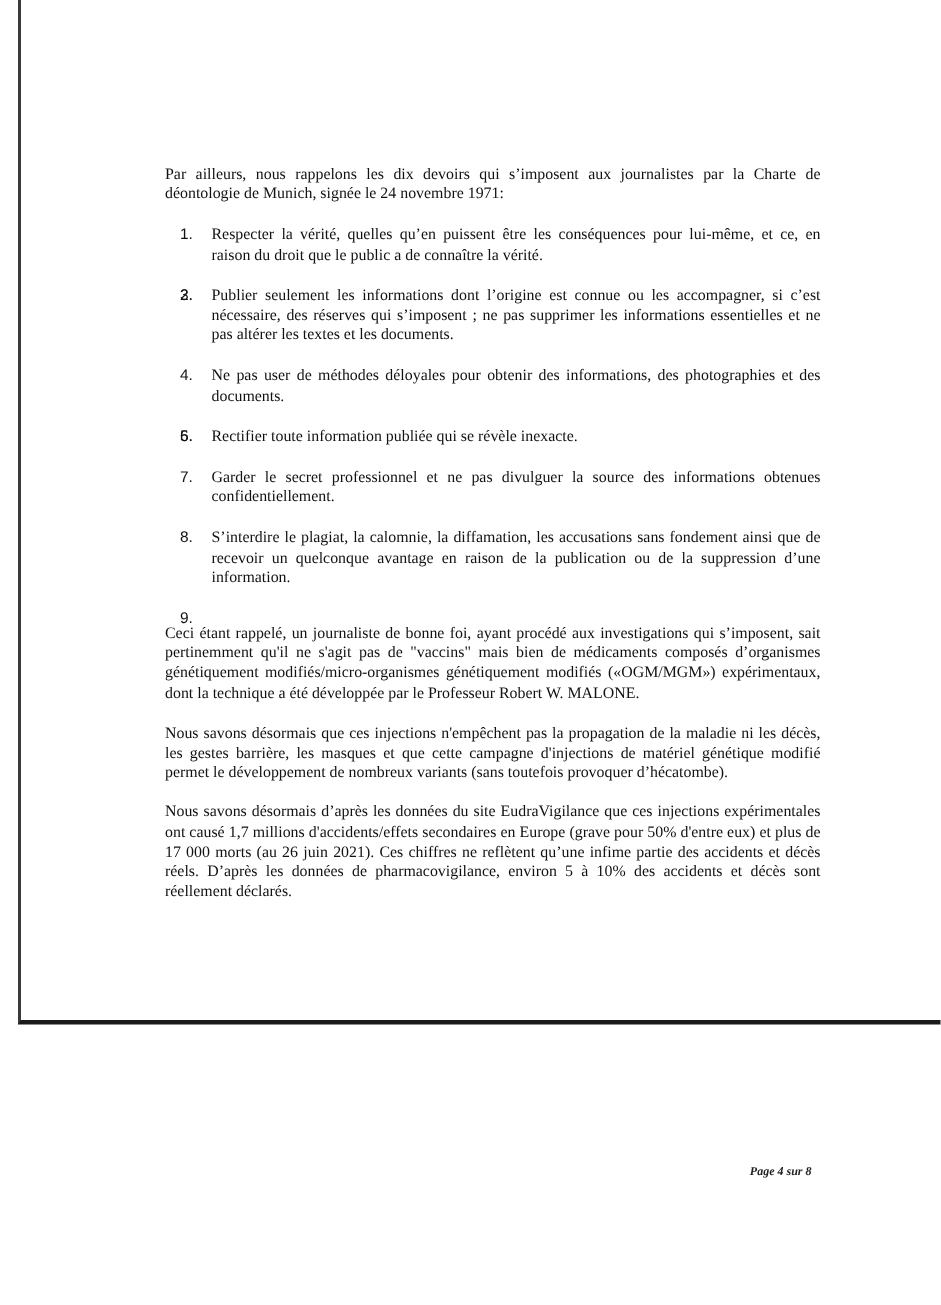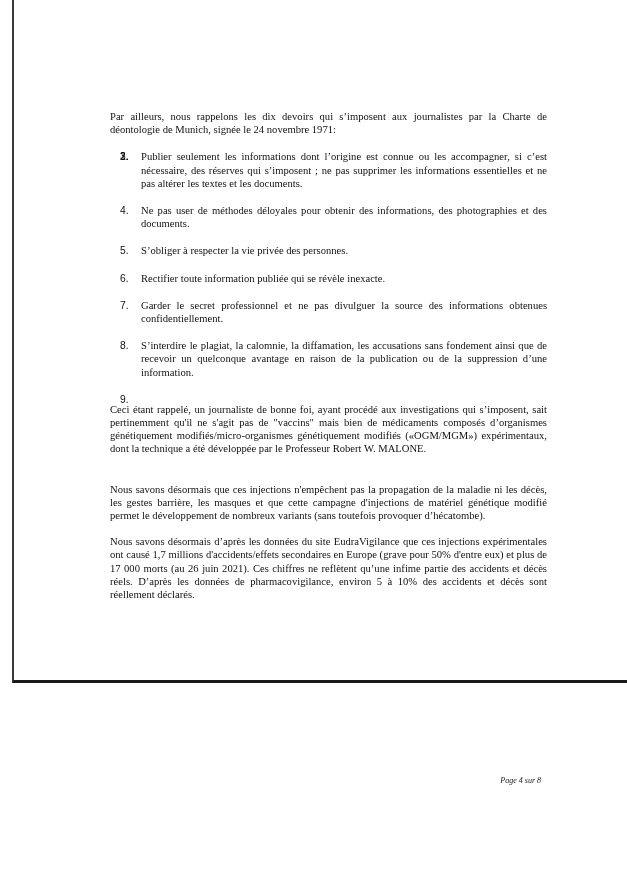--- a/index.html
+++ b/index.html
@@ -53,46 +53,46 @@
       margin-bottom: 14px;
     }
     ol.duties li .num {
       position: absolute;
       left: 10px;
       top: 0;
       font-family: "Liberation Sans", sans-serif;
       font-size: 10.3px;
     }
     .para1 { margin-top: 24px; }
-    .para2 { margin-top: 27px; }
+    .para2 { margin-top: 14px; }
     .para3 { margin-top: 13px; }
     .footer {
       position: absolute;
       right: 95px;
       top: 776px;
       font-family: "Liberation Serif", serif;
       font-style: italic;
-      font-weight: normal;
+      font-weight: bold;
       font-size: 8px;
       color: #222;
     }
   </style>
 </head>
 <body>
 
 <div class="page">
   <div class="content">
     <p class="intro">Par ailleurs, nous rappelons les dix devoirs qui s’imposent aux journalistes par la Charte de déontologie de Munich, signée le 24 novembre 1971:</p>
 
     <ol class="duties">
-      <li><span class="num">1.</span></li>
+      <li><span class="num">1.</span><span>Respecter la vérité, quelles qu’en puissent être les conséquences pour lui-même, et ce, en raison du droit que le public a de connaître la vérité.</span></li>
       <li><span class="num">2.</span></li>
       <li><span class="num">3.</span><span>Publier seulement les informations dont l’origine est connue ou les accompagner, si c’est nécessaire, des réserves qui s’imposent ; ne pas supprimer les informations essentielles et ne pas altérer les textes et les documents.</span></li>
       <li><span class="num">4.</span><span>Ne pas user de méthodes déloyales pour obtenir des informations, des photographies et des documents.</span></li>
-      <li><span class="num">5.</span><span>S’obliger à respecter la vie privée des personnes.</span></li>
+      <li><span class="num">5.</span></li>
       <li><span class="num">6.</span><span>Rectifier toute information publiée qui se révèle inexacte.</span></li>
       <li><span class="num">7.</span><span>Garder le secret professionnel et ne pas divulguer la source des informations obtenues confidentiellement.</span></li>
       <li><span class="num">8.</span><span>S’interdire le plagiat, la calomnie, la diffamation, les accusations sans fondement ainsi que de recevoir un quelconque avantage en raison de la publication ou de la suppression d’une information.</span></li>
       <li><span class="num">9.</span></li>
     </ol>
 
     <p class="para1">Ceci étant rappelé, un journaliste de bonne foi, ayant procédé aux investigations qui s’imposent, sait pertinemment qu'il ne s'agit pas de "vaccins" mais bien de médicaments composés d’organismes génétiquement modifiés/micro-organismes génétiquement modifiés («OGM/MGM») expérimentaux, dont la technique a été développée par le Professeur Robert W. MALONE.</p>
     <p class="para2">Nous savons désormais que ces injections n'empêchent pas la propagation de la maladie ni les décès, les gestes barrière, les masques et que cette campagne d'injections de matériel génétique modifié permet le développement de nombreux variants (sans toutefois provoquer d’hécatombe).</p>
     <p class="para3">Nous savons désormais d’après les données du site EudraVigilance que ces injections expérimentales ont causé 1,7 millions d'accidents/effets secondaires en Europe (grave pour 50% d'entre eux) et plus de 17 000 morts (au 26 juin 2021). Ces chiffres ne reflètent qu’une infime partie des accidents et décès réels. D’après les données de pharmacovigilance, environ 5 à 10% des accidents et décès sont réellement déclarés.</p>
   </div>

